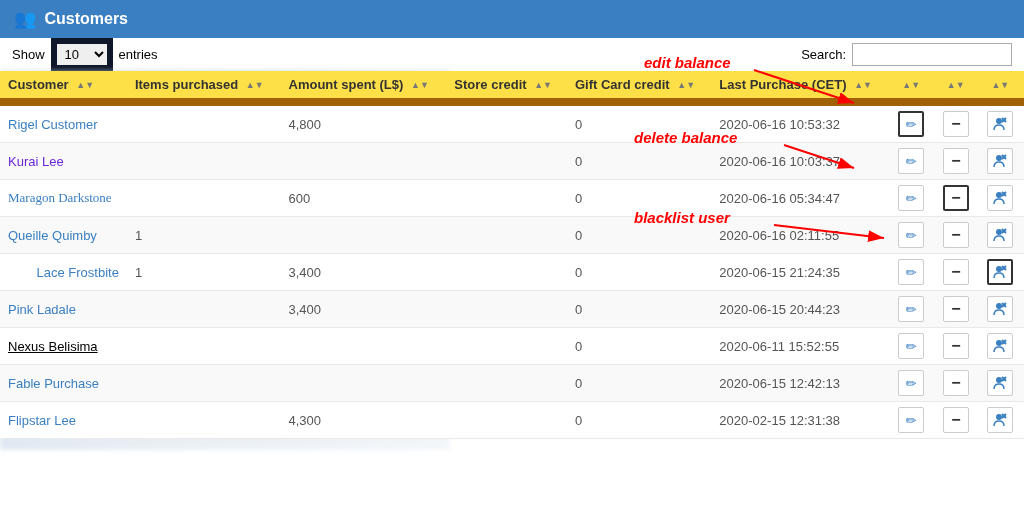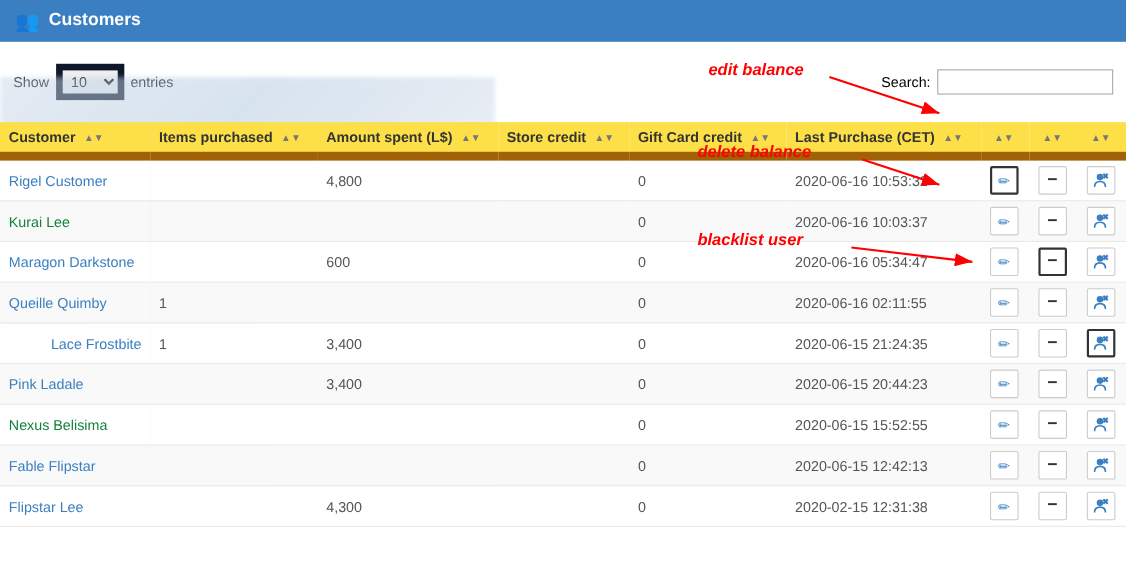--- a/index.html
+++ b/index.html
@@ -16,21 +16,21 @@
       font-size: 16px;
       font-weight: bold;
     }
     .header-icon { font-size: 18px; }
 
     
     .controls {
       display: flex;
       align-items: center;
       justify-content: space-between;
-      padding: 20px 12px;
+      padding: 0 12px;
       font-size: 13px;
       position: relative;
     }
     .show-entries { display: flex; align-items: center; gap: 6px; }
     .show-entries select {
       padding: 2px 4px;
       border: 6px solid #0f172a;
       font-size: 13px;
     }
     .search-area { display: flex; align-items: center; gap: 6px; }
@@ -223,39 +223,39 @@
             <td><button class="action-btn blacklist-btn">
                 <svg width="14" height="14" viewBox="0 0 14 14" xmlns="http://www.w3.org/2000/svg">
                   <circle cx="6" cy="4" r="3" fill="#3a7fc1"></circle>
                   <path d="M1 13c0-3 2-5 5-5s5 2 5 5" stroke="#3a7fc1" stroke-width="1.5" fill="none"></path>
                   <line x1="9" y1="1" x2="13" y2="5" stroke="#3a7fc1" stroke-width="2"></line>
                   <line x1="13" y1="1" x2="9" y2="5" stroke="#3a7fc1" stroke-width="2"></line>
                 </svg>
               </button></td>
           </tr>
           <tr>
-            <td class="customer-name" style="color: #15803d;">Kurai Lee</td>
+            <td class="customer-name" style="color: #6d28d9;">Kurai Lee</td>
             <td></td>
             <td></td>
             <td></td>
             <td>0</td>
             <td>2020-06-16 10:03:37</td>
             <td><button class="action-btn" style="color: rgb(58, 127, 193);">✏</button></td>
             <td><button class="action-btn" style="color: rgb(51, 51, 51); font-weight: bold; font-size: 16px;">−</button></td>
             <td><button class="action-btn blacklist-btn">
                 <svg width="14" height="14" viewBox="0 0 14 14" xmlns="http://www.w3.org/2000/svg">
                   <circle cx="6" cy="4" r="3" fill="#3a7fc1"></circle>
                   <path d="M1 13c0-3 2-5 5-5s5 2 5 5" stroke="#3a7fc1" stroke-width="1.5" fill="none"></path>
                   <line x1="9" y1="1" x2="13" y2="5" stroke="#3a7fc1" stroke-width="2"></line>
                   <line x1="13" y1="1" x2="9" y2="5" stroke="#3a7fc1" stroke-width="2"></line>
                 </svg>
               </button></td>
           </tr>
           <tr>
-            <td class="customer-name" style="color: rgb(58, 127, 193);">Maragon Darkstone</td>
+            <td class="customer-name" style="color: rgb(58, 127, 193); font-family: Liberation Serif, serif;">Maragon Darkstone</td>
             <td></td>
             <td>600</td>
             <td></td>
             <td>0</td>
             <td>2020-06-16 05:34:47</td>
             <td><button class="action-btn" style="color: rgb(58, 127, 193);">✏</button></td>
             <td><button class="action-btn highlighted" style="color: rgb(51, 51, 51); font-weight: bold; font-size: 16px;">−</button></td>
             <td><button class="action-btn blacklist-btn">
                 <svg width="14" height="14" viewBox="0 0 14 14" xmlns="http://www.w3.org/2000/svg">
                   <circle cx="6" cy="4" r="3" fill="#3a7fc1"></circle>
@@ -313,39 +313,39 @@
             <td><button class="action-btn blacklist-btn">
                 <svg width="14" height="14" viewBox="0 0 14 14" xmlns="http://www.w3.org/2000/svg">
                   <circle cx="6" cy="4" r="3" fill="#3a7fc1"></circle>
                   <path d="M1 13c0-3 2-5 5-5s5 2 5 5" stroke="#3a7fc1" stroke-width="1.5" fill="none"></path>
                   <line x1="9" y1="1" x2="13" y2="5" stroke="#3a7fc1" stroke-width="2"></line>
                   <line x1="13" y1="1" x2="9" y2="5" stroke="#3a7fc1" stroke-width="2"></line>
                 </svg>
               </button></td>
           </tr>
           <tr>
-            <td class="customer-name" style="color: #15803d;">Nexus Belisima</td>
-            <td></td>
-            <td></td>
-            <td></td>
-            <td>0</td>
-            <td>2020-06-15 15:52:55</td>
-            <td><button class="action-btn" style="color: rgb(58, 127, 193);">✏</button></td>
-            <td><button class="action-btn" style="color: rgb(51, 51, 51); font-weight: bold; font-size: 16px;">−</button></td>
-            <td><button class="action-btn blacklist-btn">
-                <svg width="14" height="14" viewBox="0 0 14 14" xmlns="http://www.w3.org/2000/svg">
-                  <circle cx="6" cy="4" r="3" fill="#3a7fc1"></circle>
-                  <path d="M1 13c0-3 2-5 5-5s5 2 5 5" stroke="#3a7fc1" stroke-width="1.5" fill="none"></path>
-                  <line x1="9" y1="1" x2="13" y2="5" stroke="#3a7fc1" stroke-width="2"></line>
-                  <line x1="13" y1="1" x2="9" y2="5" stroke="#3a7fc1" stroke-width="2"></line>
-                </svg>
-              </button></td>
-          </tr>
-          <tr>
-            <td class="customer-name" style="color: rgb(58, 127, 193);">Fable Flipstar</td>
+            <td class="customer-name" style="color: #000000; text-decoration: underline;">Nexus Belisima</td>
+            <td></td>
+            <td></td>
+            <td></td>
+            <td>0</td>
+            <td>2020-06-11 15:52:55</td>
+            <td><button class="action-btn" style="color: rgb(58, 127, 193);">✏</button></td>
+            <td><button class="action-btn" style="color: rgb(51, 51, 51); font-weight: bold; font-size: 16px;">−</button></td>
+            <td><button class="action-btn blacklist-btn">
+                <svg width="14" height="14" viewBox="0 0 14 14" xmlns="http://www.w3.org/2000/svg">
+                  <circle cx="6" cy="4" r="3" fill="#3a7fc1"></circle>
+                  <path d="M1 13c0-3 2-5 5-5s5 2 5 5" stroke="#3a7fc1" stroke-width="1.5" fill="none"></path>
+                  <line x1="9" y1="1" x2="13" y2="5" stroke="#3a7fc1" stroke-width="2"></line>
+                  <line x1="13" y1="1" x2="9" y2="5" stroke="#3a7fc1" stroke-width="2"></line>
+                </svg>
+              </button></td>
+          </tr>
+          <tr>
+            <td class="customer-name" style="color: rgb(58, 127, 193);">Fable Purchase</td>
             <td></td>
             <td></td>
             <td></td>
             <td>0</td>
             <td>2020-06-15 12:42:13</td>
             <td><button class="action-btn" style="color: rgb(58, 127, 193);">✏</button></td>
             <td><button class="action-btn" style="color: rgb(51, 51, 51); font-weight: bold; font-size: 16px;">−</button></td>
             <td><button class="action-btn blacklist-btn">
                 <svg width="14" height="14" viewBox="0 0 14 14" xmlns="http://www.w3.org/2000/svg">
                   <circle cx="6" cy="4" r="3" fill="#3a7fc1"></circle>

